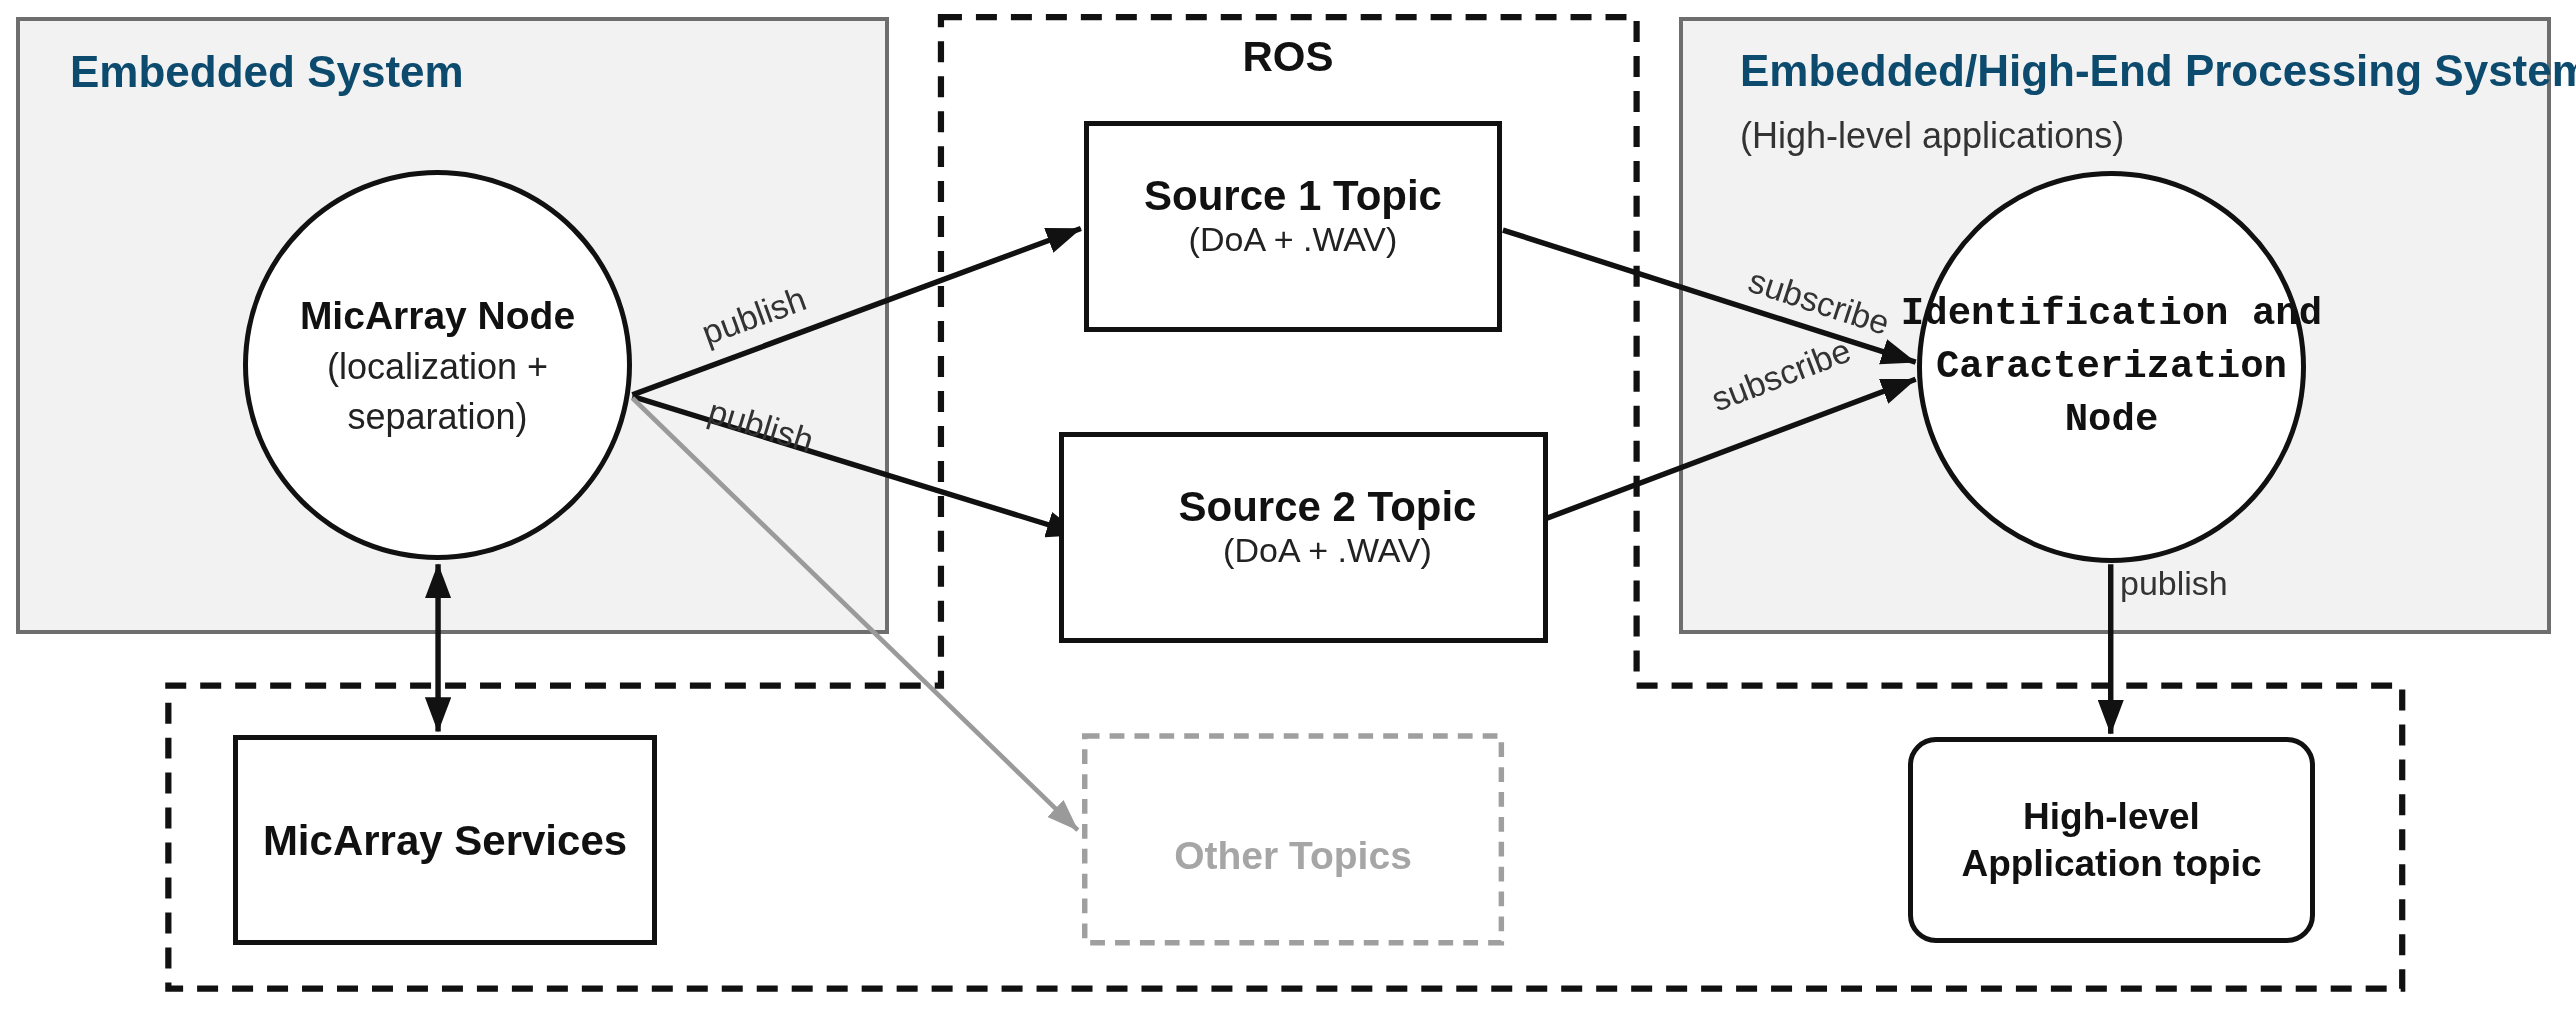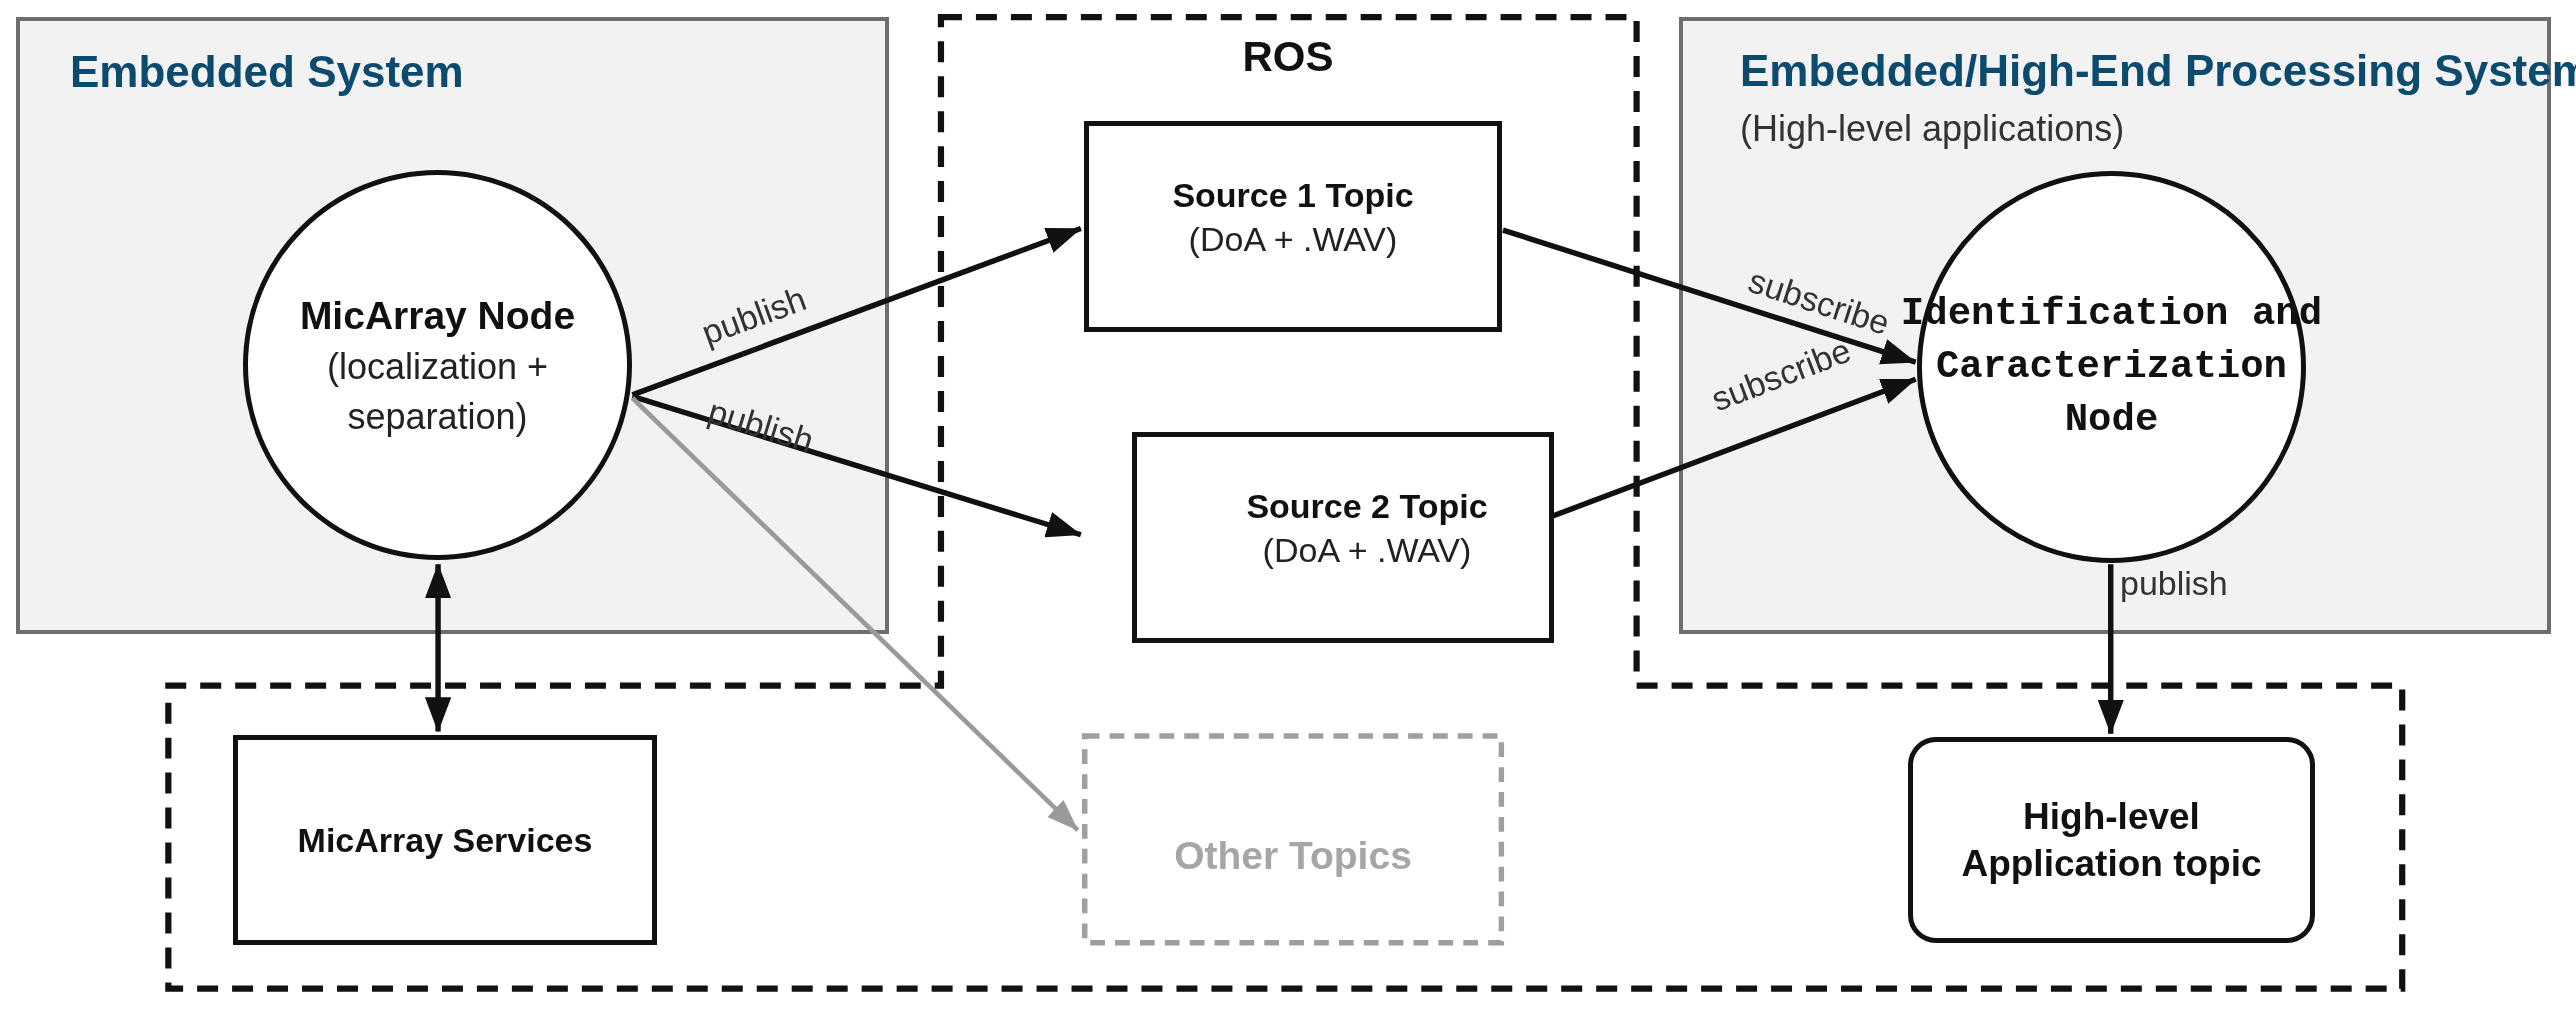--- a/index.html
+++ b/index.html
@@ -54,21 +54,21 @@
     background: #ffffff;
     border: 5.4px solid #111111;
     box-sizing: border-box;
     display: flex;
     flex-direction: column;
     align-items: center;
     justify-content: center;
     text-align: center;
   }
   .box-title {
-    font-size: 34px;
+    font-size: 42px;
     font-weight: bold;
     color: #111111;
     line-height: 45px;
     white-space: nowrap;
   }
   .box-sub {
     font-size: 34px;
     font-weight: normal;
     color: #222222;
     line-height: 42px;
@@ -153,21 +153,21 @@
 </head>
 <body>
 
 <div class="stage">
 
   <div class="panel" style="left:15.6px; top:17px; width:873px; height:617px;"></div>
   <div class="panel-title" style="left:70px; top:48px;">Embedded System</div>
 
   <div class="panel" style="left:1679px; top:17px; width:872px; height:617px;"></div>
   <div class="panel-title" style="left:1740px; top:47px;">Embedded/High-End Processing System</div>
-  <div class="panel-sub" style="left:1740px; top:109px;">(High-level applications)</div>
+  <div class="panel-sub" style="left:1740px; top:116px;">(High-level applications)</div>
 
   <div class="ros-title" style="left:1288px; top:33px;">ROS</div>
 
   <svg class="overlay" width="2576" height="1012" viewBox="0 0 3313 1302">
     <defs>
       <marker id="arrow-black" markerUnits="userSpaceOnUse" markerWidth="46" markerHeight="34" refX="44" refY="17" orient="auto-start-reverse">
         <path d="M0,0 L45,17 L0,34 Z" fill="#111111"></path>
       </marker>
       <marker id="arrow-gray" markerUnits="userSpaceOnUse" markerWidth="42" markerHeight="30" refX="40" refY="15" orient="auto">
         <path d="M0,0 L41,15 L0,30 Z" fill="#9a9a9a"></path>
@@ -201,21 +201,21 @@
     <div class="circle-line-bold">Identification and</div>
     <div class="circle-line-bold">Caracterization</div>
     <div class="circle-line-bold">Node</div>
   </div>
 
   <div class="tbox" style="left:1084px; top:121px; width:418px; height:211px; padding-bottom:20px;">
     <div class="box-title">Source 1 Topic</div>
     <div class="box-sub">(DoA + .WAV)</div>
   </div>
 
-  <div class="tbox" style="left:1132px; top:432px; width:422px; height:211px; padding-bottom:20px;padding-left:48px;">
+  <div class="tbox" style="left:1059px; top:432px; width:489px; height:211px; padding-bottom:20px;padding-left:48px;">
     <div class="box-title">Source 2 Topic</div>
     <div class="box-sub">(DoA + .WAV)</div>
   </div>
 
   <div class="other-topics-label" style="left:1293px; top:856px;">Other Topics</div>
 
   <div class="tbox" style="left:233px; top:735px; width:424px; height:210px;">
     <div class="box-title">MicArray Services</div>
   </div>
 

